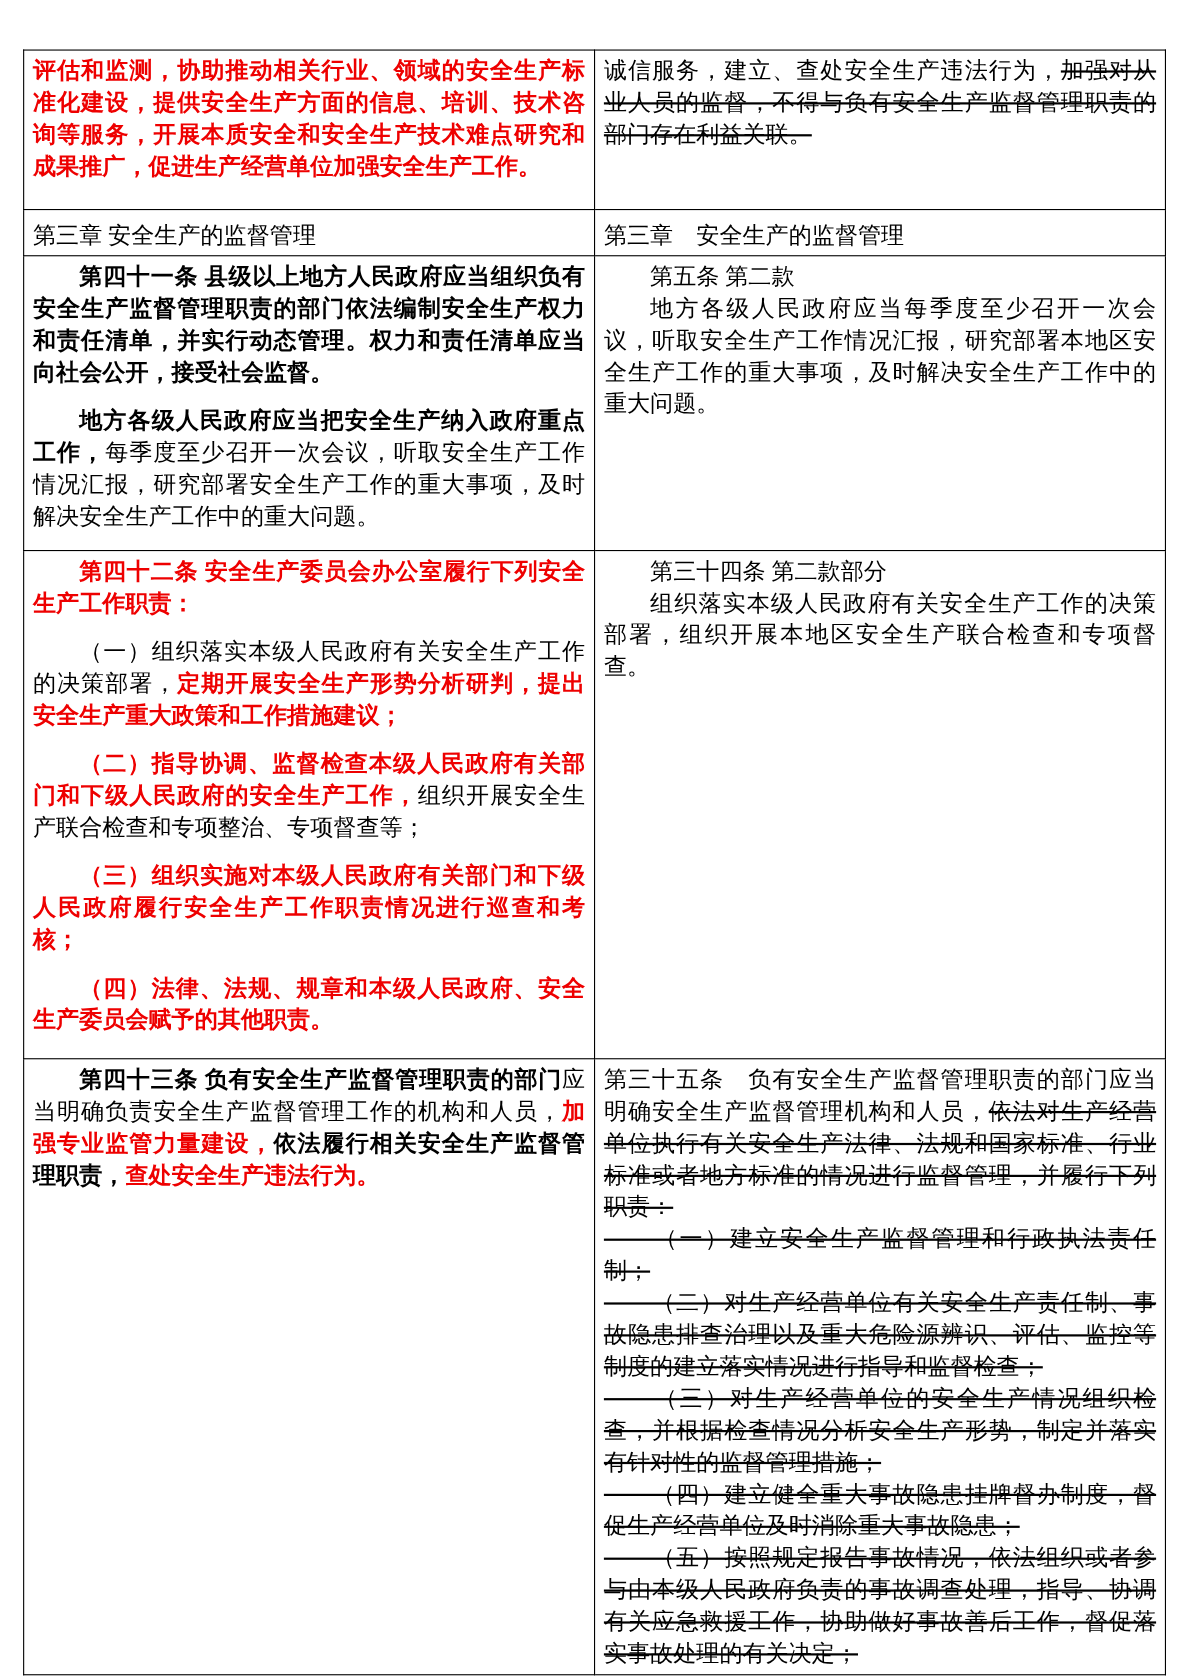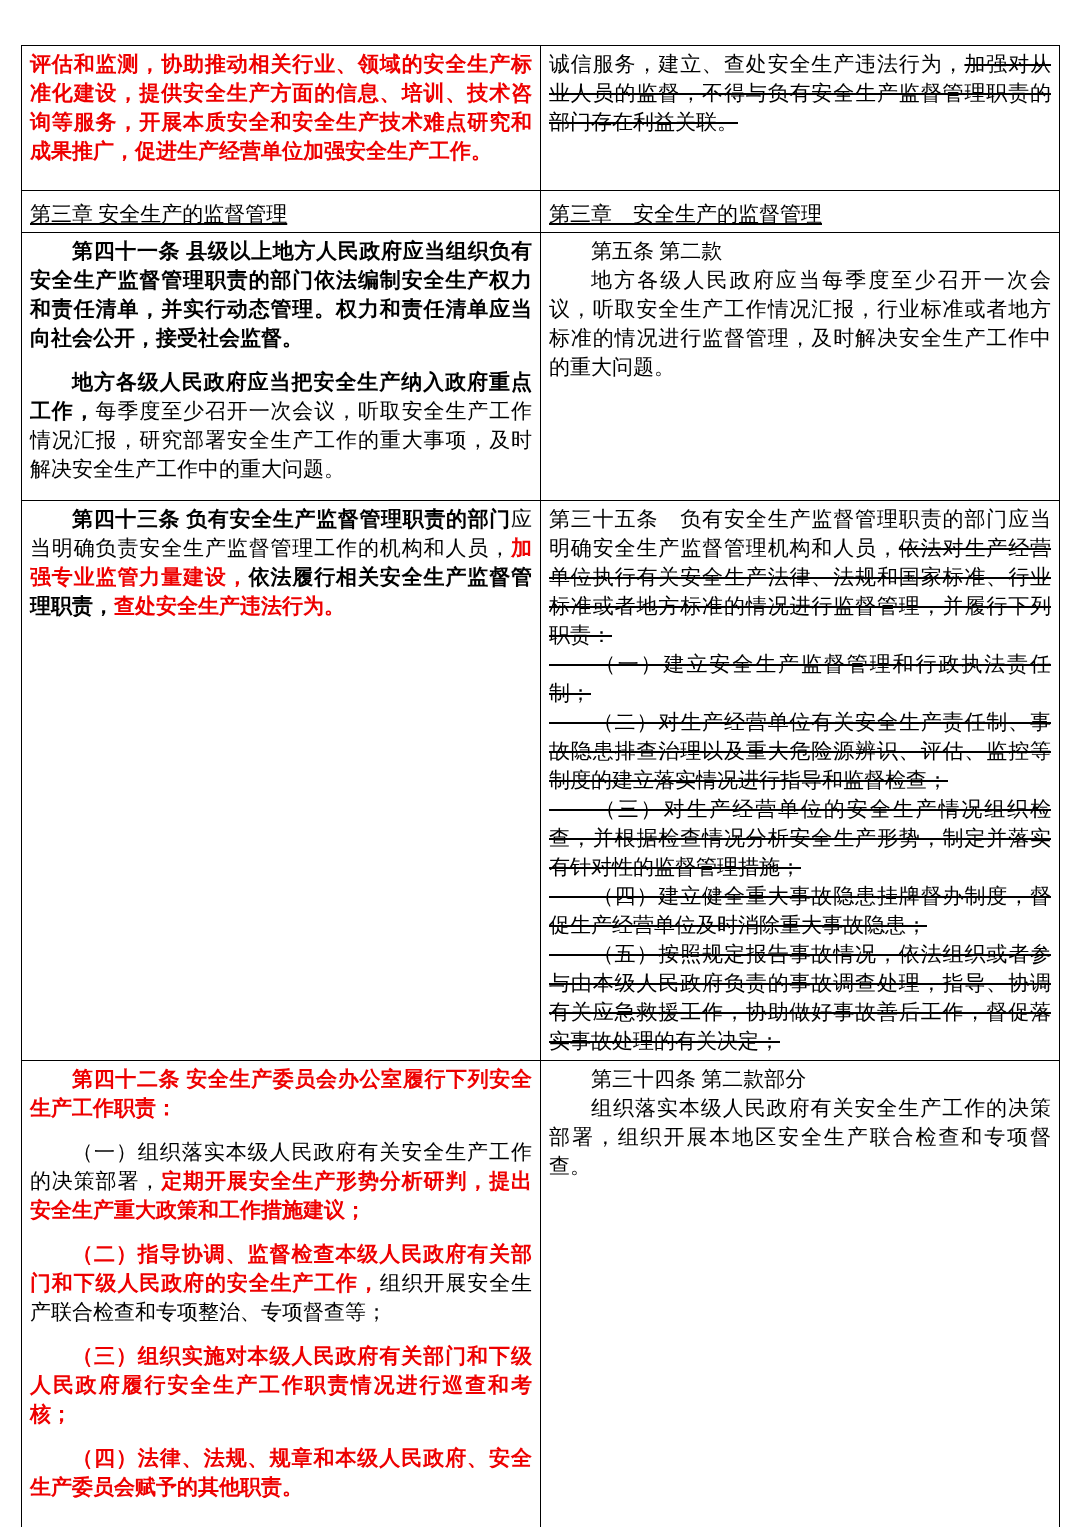--- a/index.html
+++ b/index.html
@@ -29,21 +29,21 @@
     width: 50%;
     box-sizing: border-box;
     padding: 4px 8px 4px 8px;
     font-size: 21px;
     line-height: 29px;
     text-align: justify;
     overflow: hidden;
   }
   
   tr:nth-child(1) td { height: 145px; }
-  tr:nth-child(2) td { height: 42px; vertical-align: middle; padding-top: 8px; padding-bottom: 2px; text-decoration: underline; }
+  tr:nth-child(2) td { height: 42px; vertical-align: middle; padding-top: 8px; padding-bottom: 2px; }
   tr:nth-child(3) td { height: 268px; }
   tr:nth-child(4) td { height: 462px; }
   tr:nth-child(5) td { height: 551px; }
 
   p.para {
     margin: 0;
     padding: 0;
   }
   td.spaced p.para + p.para { margin-top: 15px; }
   p.indent { text-indent: 2em; font-family: Liberation Serif, serif; }
@@ -76,44 +76,44 @@
             <p class="para"><span class="run">第三章　安全生产的监督管理</span></p>
           </td>
         </tr>
         <tr>
           <td class="spaced">
             <p class="para indent"><span class="run bold">第四十一条 县级以上地方人民政府应当组织负有安全生产监督管理职责的部门依法编制安全生产权力和责任清单，并实行动态管理。权力和责任清单应当向社会公开，接受社会监督。</span></p>
             <p class="para indent"><span class="run bold">地方各级人民政府应当把安全生产纳入政府重点工作，</span><span class="run">每季度至少召开一次会议，听取安全生产工作情况汇报，研究部署安全生产工作的重大事项，及时解决安全生产工作中的重大问题。</span></p>
           </td>
           <td>
             <p class="para indent"><span class="run">第五条 第二款</span></p>
-            <p class="para indent"><span class="run">地方各级人民政府应当每季度至少召开一次会议，听取安全生产工作情况汇报，行业标准或者地方标准的情况进行监督管理，及时解决安全生产工作中的重大问题。</span></p>
+            <p class="para indent"><span class="run">地方各级人民政府应当每季度至少召开一次会议，听取安全生产工作情况汇报，研究部署本地区安全生产工作的重大事项，及时解决安全生产工作中的重大问题。</span></p>
+          </td>
+        </tr>
+        <tr>
+          <td class="spaced">
+            <p class="para indent"><span class="run red">第四十二条 安全生产委员会办公室履行下列安全生产工作职责：</span></p>
+            <p class="para indent"><span class="run">（一）组织落实本级人民政府有关安全生产工作的决策部署，</span><span class="run red">定期开展安全生产形势分析研判，提出安全生产重大政策和工作措施建议；</span></p>
+            <p class="para indent"><span class="run red">（二）指导协调、监督检查本级人民政府有关部门和下级人民政府的安全生产工作，</span><span class="run">组织开展安全生产联合检查和专项整治、专项督查等；</span></p>
+            <p class="para indent"><span class="run red">（三）组织实施对本级人民政府有关部门和下级人民政府履行安全生产工作职责情况进行巡查和考核；</span></p>
+            <p class="para indent"><span class="run red">（四）法律、法规、规章和本级人民政府、安全生产委员会赋予的其他职责。</span></p>
+          </td>
+          <td>
+            <p class="para indent"><span class="run">第三十四条 第二款部分</span></p>
+            <p class="para indent"><span class="run">组织落实本级人民政府有关安全生产工作的决策部署，组织开展本地区安全生产联合检查和专项督查。</span></p>
           </td>
         </tr>
         <tr>
           <td>
             <p class="para indent"><span class="run bold">第四十三条 负有安全生产监督管理职责的部门</span><span class="run">应当明确负责安全生产监督管理工作的机构和人员，</span><span class="run red">加强专业监管力量建设，</span><span class="run bold">依法履行相关安全生产监督管理职责，</span><span class="run red">查处安全生产违法行为。</span></p>
           </td>
           <td>
             <p class="para"><span class="run">第三十五条　负有安全生产监督管理职责的部门应当明确安全生产监督管理机构和人员，</span><span class="run strike">依法对生产经营单位执行有关安全生产法律、法规和国家标准、行业标准或者地方标准的情况进行监督管理，并履行下列职责：</span></p>
             <p class="para"><span class="run strike">　　（一）建立安全生产监督管理和行政执法责任制；</span></p>
             <p class="para"><span class="run strike">　　（二）对生产经营单位有关安全生产责任制、事故隐患排查治理以及重大危险源辨识、评估、监控等制度的建立落实情况进行指导和监督检查；</span></p>
             <p class="para"><span class="run strike">　　（三）对生产经营单位的安全生产情况组织检查，并根据检查情况分析安全生产形势，制定并落实有针对性的监督管理措施；</span></p>
             <p class="para"><span class="run strike">　　（四）建立健全重大事故隐患挂牌督办制度，督促生产经营单位及时消除重大事故隐患；</span></p>
             <p class="para"><span class="run strike">　　（五）按照规定报告事故情况，依法组织或者参与由本级人民政府负责的事故调查处理，指导、协调有关应急救援工作，协助做好事故善后工作，督促落实事故处理的有关决定；</span></p>
           </td>
         </tr>
-        <tr>
-          <td class="spaced">
-            <p class="para indent"><span class="run red">第四十二条 安全生产委员会办公室履行下列安全生产工作职责：</span></p>
-            <p class="para indent"><span class="run">（一）组织落实本级人民政府有关安全生产工作的决策部署，</span><span class="run red">定期开展安全生产形势分析研判，提出安全生产重大政策和工作措施建议；</span></p>
-            <p class="para indent"><span class="run red">（二）指导协调、监督检查本级人民政府有关部门和下级人民政府的安全生产工作，</span><span class="run">组织开展安全生产联合检查和专项整治、专项督查等；</span></p>
-            <p class="para indent"><span class="run red">（三）组织实施对本级人民政府有关部门和下级人民政府履行安全生产工作职责情况进行巡查和考核；</span></p>
-            <p class="para indent"><span class="run red">（四）法律、法规、规章和本级人民政府、安全生产委员会赋予的其他职责。</span></p>
-          </td>
-          <td>
-            <p class="para indent"><span class="run">第三十四条 第二款部分</span></p>
-            <p class="para indent"><span class="run">组织落实本级人民政府有关安全生产工作的决策部署，组织开展本地区安全生产联合检查和专项督查。</span></p>
-          </td>
-        </tr>
       </tbody>
   </table>
 </div>
 
 </body></html>

